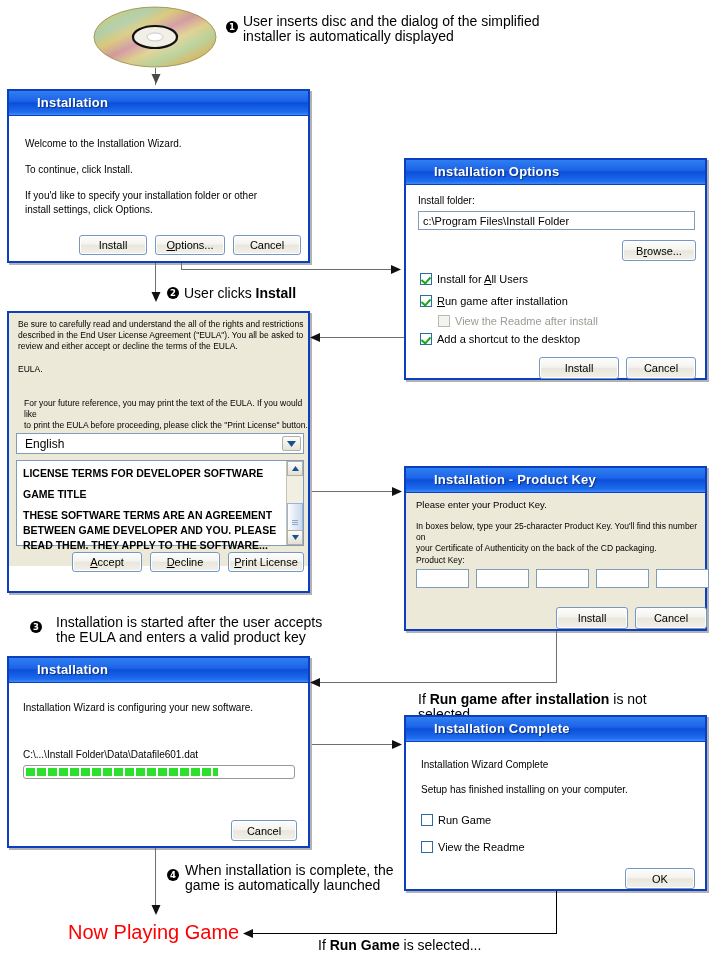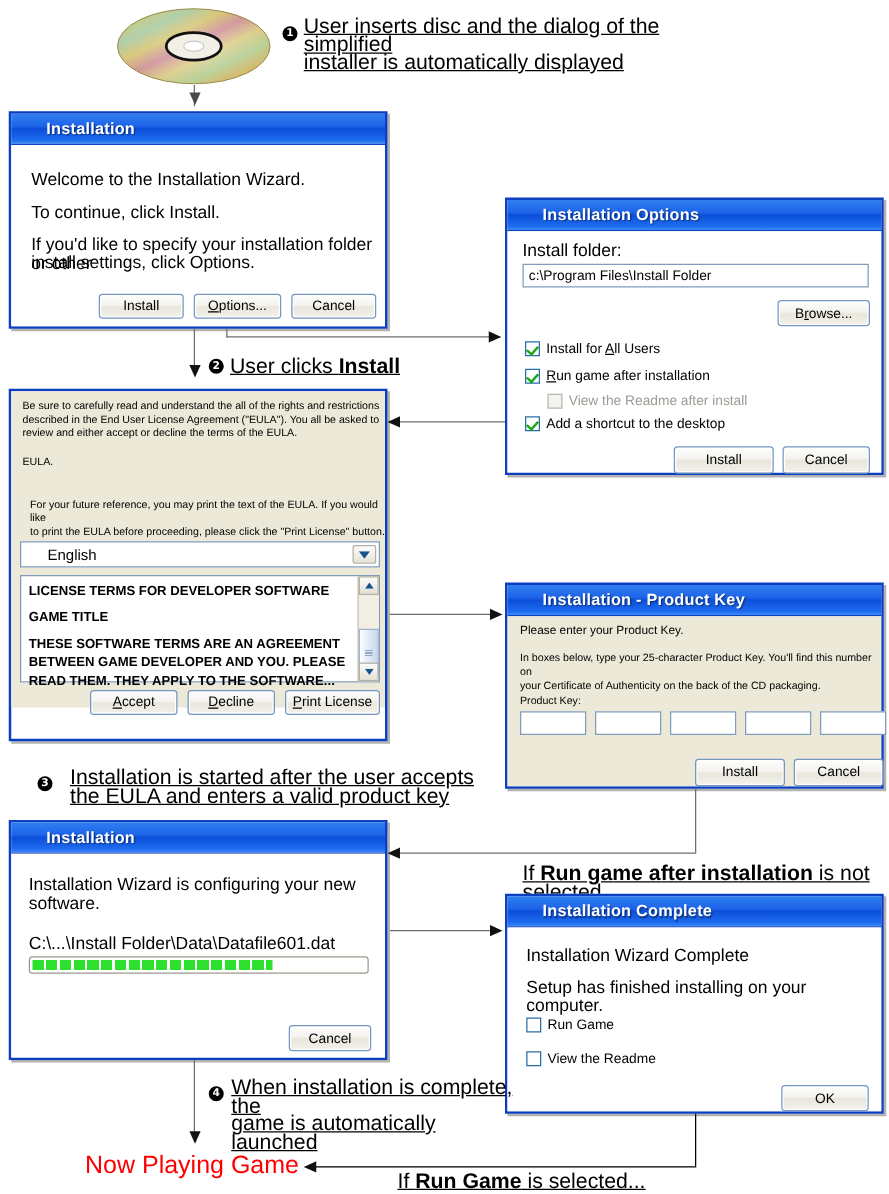--- a/index.html
+++ b/index.html
@@ -15,41 +15,41 @@
   .dlg > .title{
     height:24px;line-height:24px;color:#ffffff;font-weight:bold;font-size:13px;
     padding-left:28px;letter-spacing:.2px;
     background:linear-gradient(to bottom,#2f7ff0 0%,#1d63e8 42%,#0b4fd8 50%,#1e6cf0 88%,#3d8df7 100%);
     text-shadow:1px 1px 1px rgba(0,0,0,.45);
     border-bottom:1px solid #0b3fbf;
   }
   .dlg > .body{position:relative;width:100%;height:calc(100% - 25px);background:#fff;}
 
   
-  .txt{position:absolute;font-size:14px;color:#000;line-height:15px;}
+  .txt{position:absolute;font-size:10px;color:#000;line-height:15px;}
   .txt.sm{font-size:9.5px;line-height:12px;}
   .txt.xs{font-size:8.5px;line-height:11px;}
 
   
   .btn{position:absolute;box-sizing:border-box;
        border:1px solid #7697c4;border-radius:3px;
        background:linear-gradient(to bottom,#fdfdfd 0%,#f4f3ee 45%,#e9e7dc 52%,#f2f1ea 100%);
        font-size:11px;color:#000;text-align:center;
        display:flex;align-items:center;justify-content:center;
        font-family:"Liberation Sans",sans-serif;
        box-shadow:inset 0 0 0 1px #ffffff;}
   .btn u{text-decoration:underline;}
 
   
   .tf{position:absolute;box-sizing:border-box;background:#fff;
       border:1px solid #7f9db9;font-size:11px;color:#000;
       padding:1px 4px;display:flex;align-items:center;}
   .combo{position:absolute;box-sizing:border-box;background:#fff;
       border:1px solid #7f9db9;font-size:12px;color:#000;
-      display:flex;align-items:center;padding-left:21px;}
+      display:flex;align-items:center;padding-left:8px;}
   .combo .arrow{position:absolute;right:2px;top:2px;bottom:2px;width:17px;
       background:linear-gradient(to bottom,#fcfcfc,#e6e3d7);
       border:1px solid #b4b0a0;border-radius:2px;
       display:flex;align-items:center;justify-content:center;}
   .combo .arrow svg{display:block;}
 
   
   .cbrow{position:absolute;display:flex;align-items:center;font-size:11px;color:#000;}
   .cb{width:12px;height:12px;box-sizing:border-box;border:1px solid #2a6ca8;
       background:#fff;margin-right:5px;flex:0 0 auto;position:relative;}
@@ -76,21 +76,21 @@
   .sb .thumb .grip{position:absolute;left:4px;right:4px;top:16px;height:5px;
       background:repeating-linear-gradient(to bottom,#8fa8c8 0 1px,transparent 1px 2px);}
 
   
   .prog{position:absolute;box-sizing:border-box;border:1px solid #9a9a8e;
       border-radius:3px;background:#fff;padding:2px;overflow:hidden;}
   .prog .fill{height:100%;
       background:repeating-linear-gradient(to right,#2ee02e 0 9px,#ffffff 9px 11px);}
 
   
-  .anno{position:absolute;font-size:17px;color:#000;line-height:14.5px;text-decoration:underline;}
+  .anno{position:absolute;font-size:14px;color:#000;line-height:14.5px;}
   .bullet{position:absolute;width:12px;height:12px;border-radius:50%;
       background:#000;color:#fff;font-size:8.5px;font-weight:bold;
       display:flex;align-items:center;justify-content:center;
       font-family:"DejaVu Sans",sans-serif;}
   .nowplaying{position:absolute;color:#ff0000;font-size:20px;}
 
   
   .ln{position:absolute;background:#6e6e6e;}
   .lnb{position:absolute;background:#000000;}
   svg.arrowhead{position:absolute;overflow:visible;}

